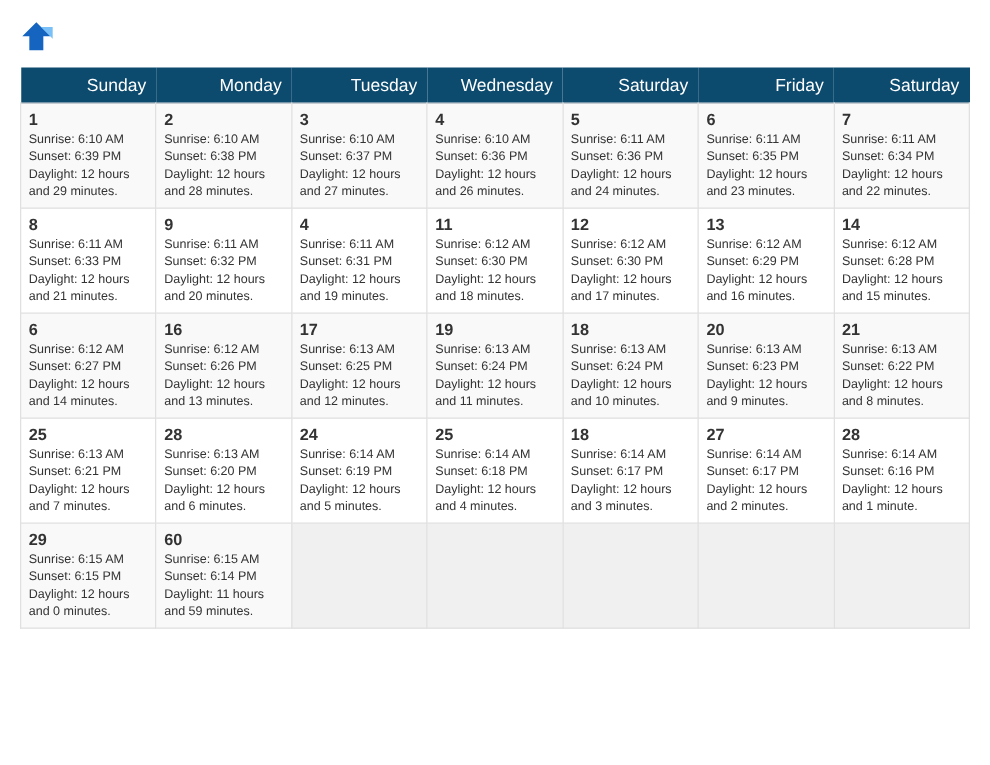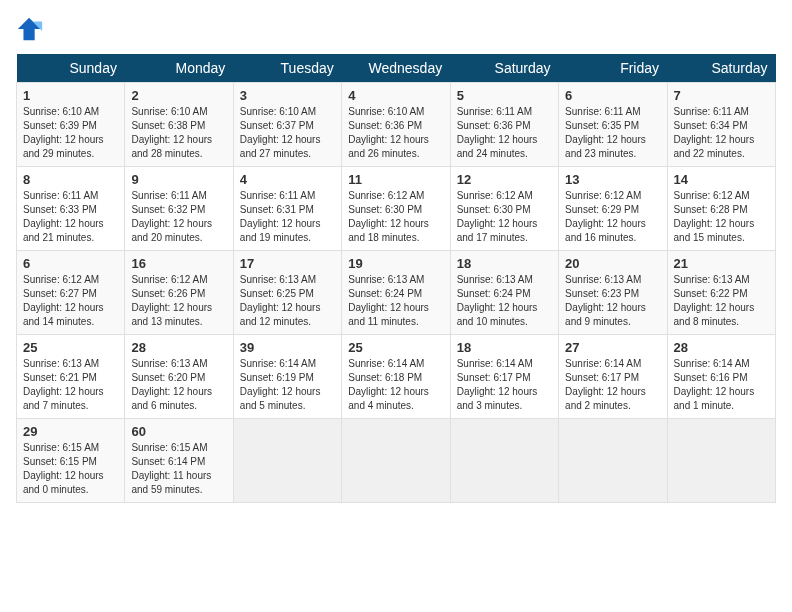--- a/index.html
+++ b/index.html
@@ -264,21 +264,21 @@
           Sunrise: 6:13 AM<br>Sunset: 6:21 PM<br>Daylight: 12 hours and 7 minutes.
         </div>
         </td>
         <td>
           <span class="day-num">28</span>
         <div class="cell-text">
           Sunrise: 6:13 AM<br>Sunset: 6:20 PM<br>Daylight: 12 hours and 6 minutes.
         </div>
         </td>
         <td>
-          <span class="day-num">39</span>
+          <span class="day-num">24</span>
         <div class="cell-text">
           Sunrise: 6:14 AM<br>Sunset: 6:19 PM<br>Daylight: 12 hours and 5 minutes.
         </div>
         </td>
         <td>
           <span class="day-num">25</span>
         <div class="cell-text">
           Sunrise: 6:14 AM<br>Sunset: 6:18 PM<br>Daylight: 12 hours and 4 minutes.
         </div>
         </td>

